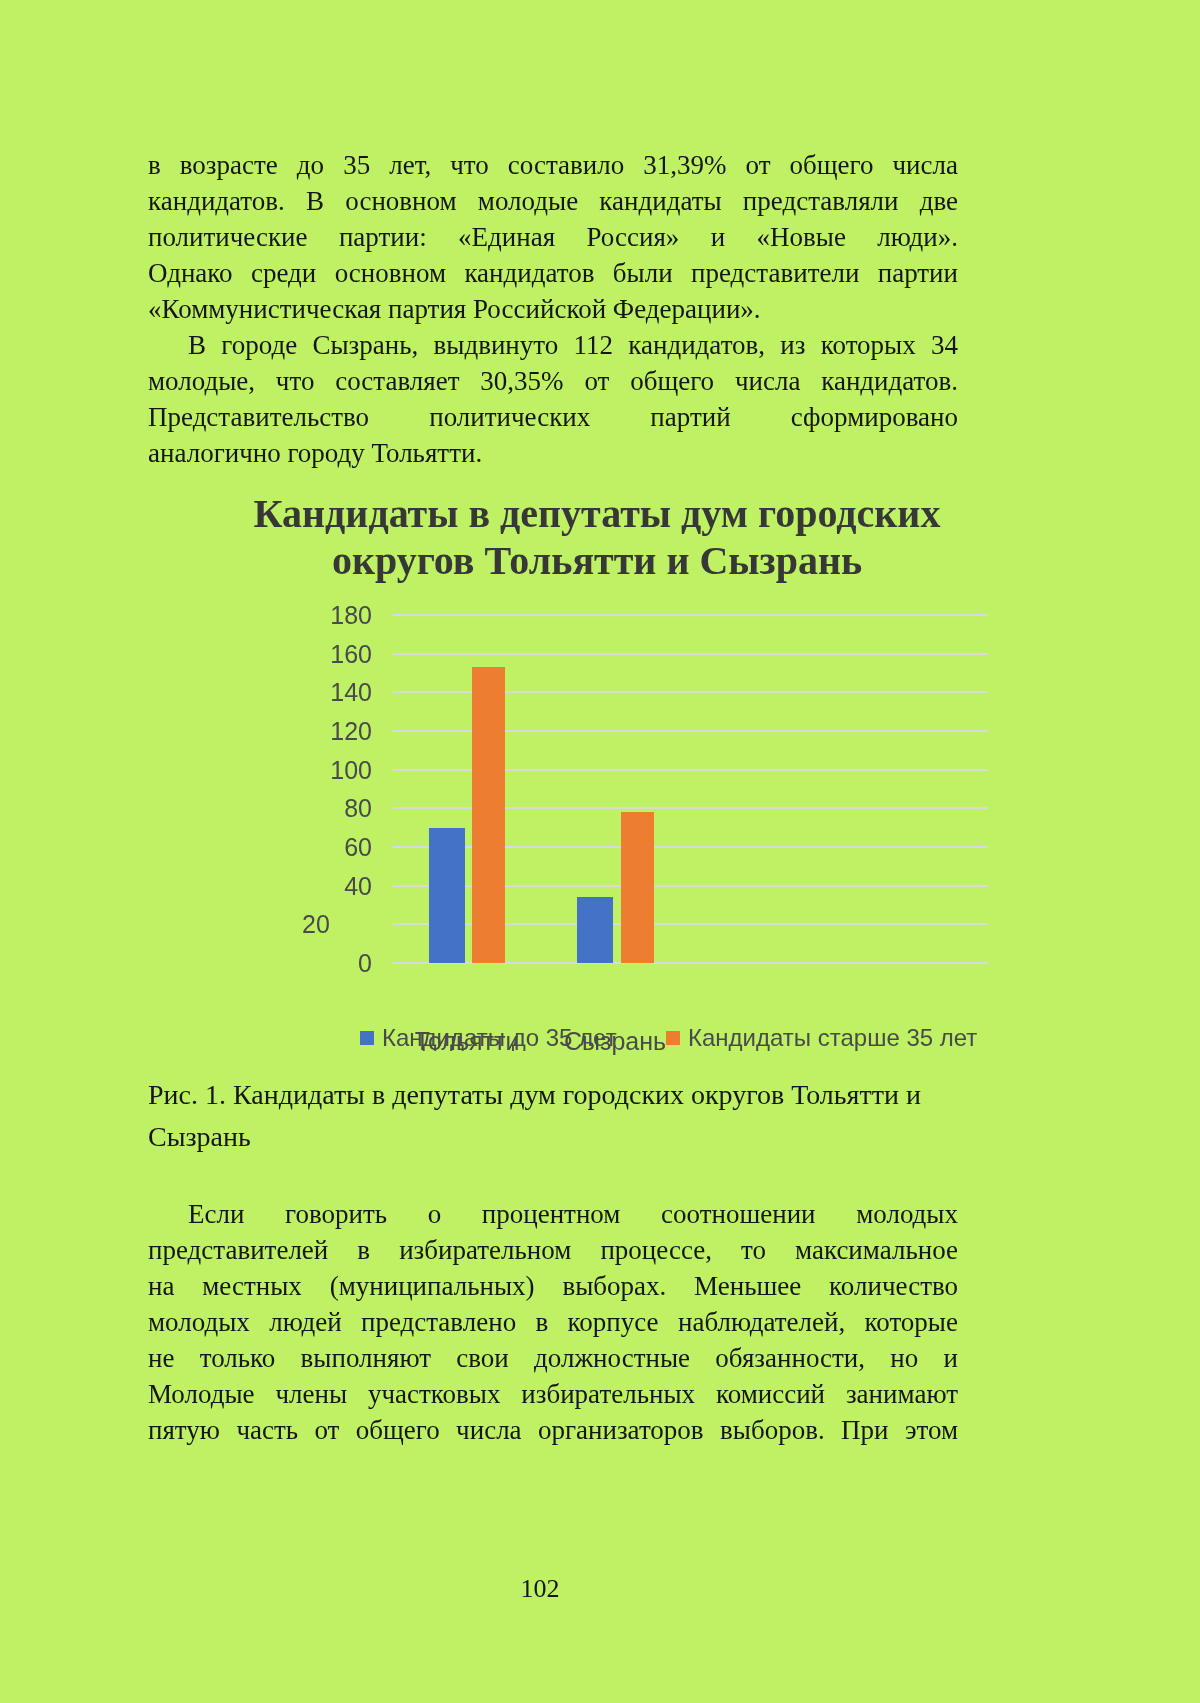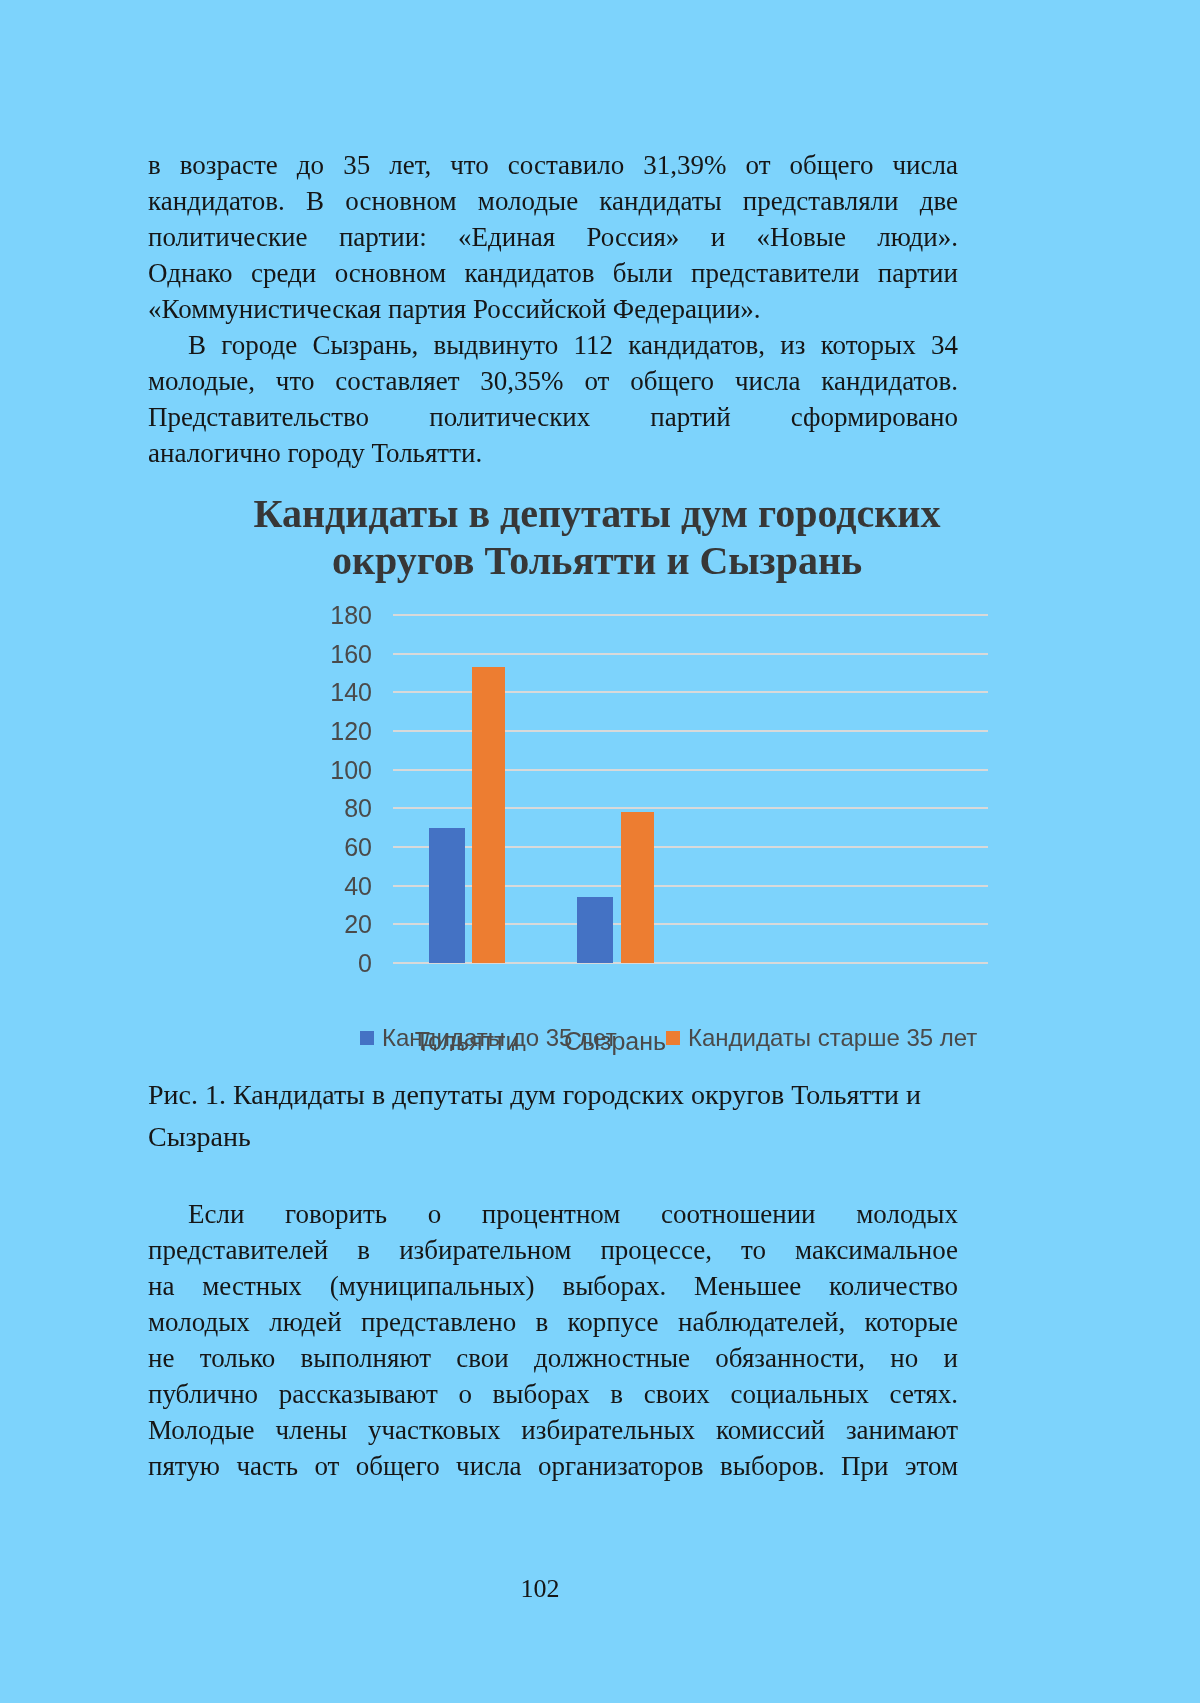--- a/index.html
+++ b/index.html
@@ -1,17 +1,17 @@
 <!DOCTYPE html>
 <html><head>
 <meta charset="utf-8">
 <style>
   html,body { margin:0; padding:0; background:#ffffff; }
   .page {
-    position:relative; width:1200px; height:1703px; background:#7dd3fc;
+    position:relative; width:1200px; height:1703px; background:#bef264;
     font-family:"Liberation Serif", serif; color:#161616; overflow:hidden;
   }
   
   .textblock { position:absolute; left:148px; width:810px; }
   .bline {
     font-size:27px; line-height:36px; height:36px; white-space:nowrap;
     text-align:justify; text-align-last:justify;
   }
   .bline.lastline { text-align-last:left; }
   .bline.ind { text-indent:40px; }
@@ -84,21 +84,21 @@
         <div class="gridline" style="top: 76.3333px; background: rgb(217, 217, 217);"></div>
         <div class="gridline" style="top: 37.6667px; background: rgb(217, 217, 217);"></div>
         <div class="gridline" style="top: -1px; background: rgb(217, 217, 217);"></div>
         <div class="bar" style="left: 36px; width: 36px; height: 135.333px; background: rgb(68, 114, 196);"></div>
         <div class="bar" style="left: 79px; width: 33px; height: 295.8px; background: rgb(237, 125, 49);"></div>
         <div class="bar" style="left: 184px; width: 36px; height: 65.7333px; background: rgb(68, 114, 196);"></div>
         <div class="bar" style="left: 228px; width: 33px; height: 150.8px; background: rgb(237, 125, 49);"></div>
       </div>
     <div id="yaxis">
         <div class="ytick" style="position: absolute; left: 260px; width: 112px; right: auto; top: 948px;">0</div>
-        <div class="ytick" style="position: absolute; left: 260px; width: 112px; right: auto; top: 909.333px;">20</div>
+        <div class="ytick" style="position: absolute; left: 260px; width: 112px; right: auto; top: 909.333px; text-align: center;">20</div>
         <div class="ytick" style="position: absolute; left: 260px; width: 112px; right: auto; top: 870.667px;">40</div>
         <div class="ytick" style="position: absolute; left: 260px; width: 112px; right: auto; top: 832px;">60</div>
         <div class="ytick" style="position: absolute; left: 260px; width: 112px; right: auto; top: 793.333px;">80</div>
         <div class="ytick" style="position: absolute; left: 260px; width: 112px; right: auto; top: 754.667px;">100</div>
         <div class="ytick" style="position: absolute; left: 260px; width: 112px; right: auto; top: 716px;">120</div>
         <div class="ytick" style="position: absolute; left: 260px; width: 112px; right: auto; top: 677.333px;">140</div>
         <div class="ytick" style="position: absolute; left: 260px; width: 112px; right: auto; top: 638.667px;">160</div>
         <div class="ytick" style="position: absolute; left: 260px; width: 112px; right: auto; top: 600px;">180</div>
       </div>
 
@@ -119,19 +119,18 @@
     <div>Рис. 1. Кандидаты в депутаты дум городских округов Тольятти и</div>
     <div>Сызрань</div>
   </div>
 
   <div class="textblock" style="top:1196px">
     <div class="bline ind">Если говорить о процентном соотношении молодых</div>
     <div class="bline">представителей в избирательном процессе, то максимальное</div>
     <div class="bline">на местных (муниципальных) выборах. Меньшее количество</div>
     <div class="bline">молодых людей представлено в корпусе наблюдателей, которые</div>
     <div class="bline">не только выполняют свои должностные обязанности, но и</div>
-    <div class="bline">публично рассказывают о выборах в своих социальных сетях.</div>
     <div class="bline">Молодые члены участковых избирательных комиссий занимают</div>
     <div class="bline">пятую часть от общего числа организаторов выборов. При этом</div>
   </div>
 
   <div class="pagenum">102</div>
 </div>
 
 </body></html>

